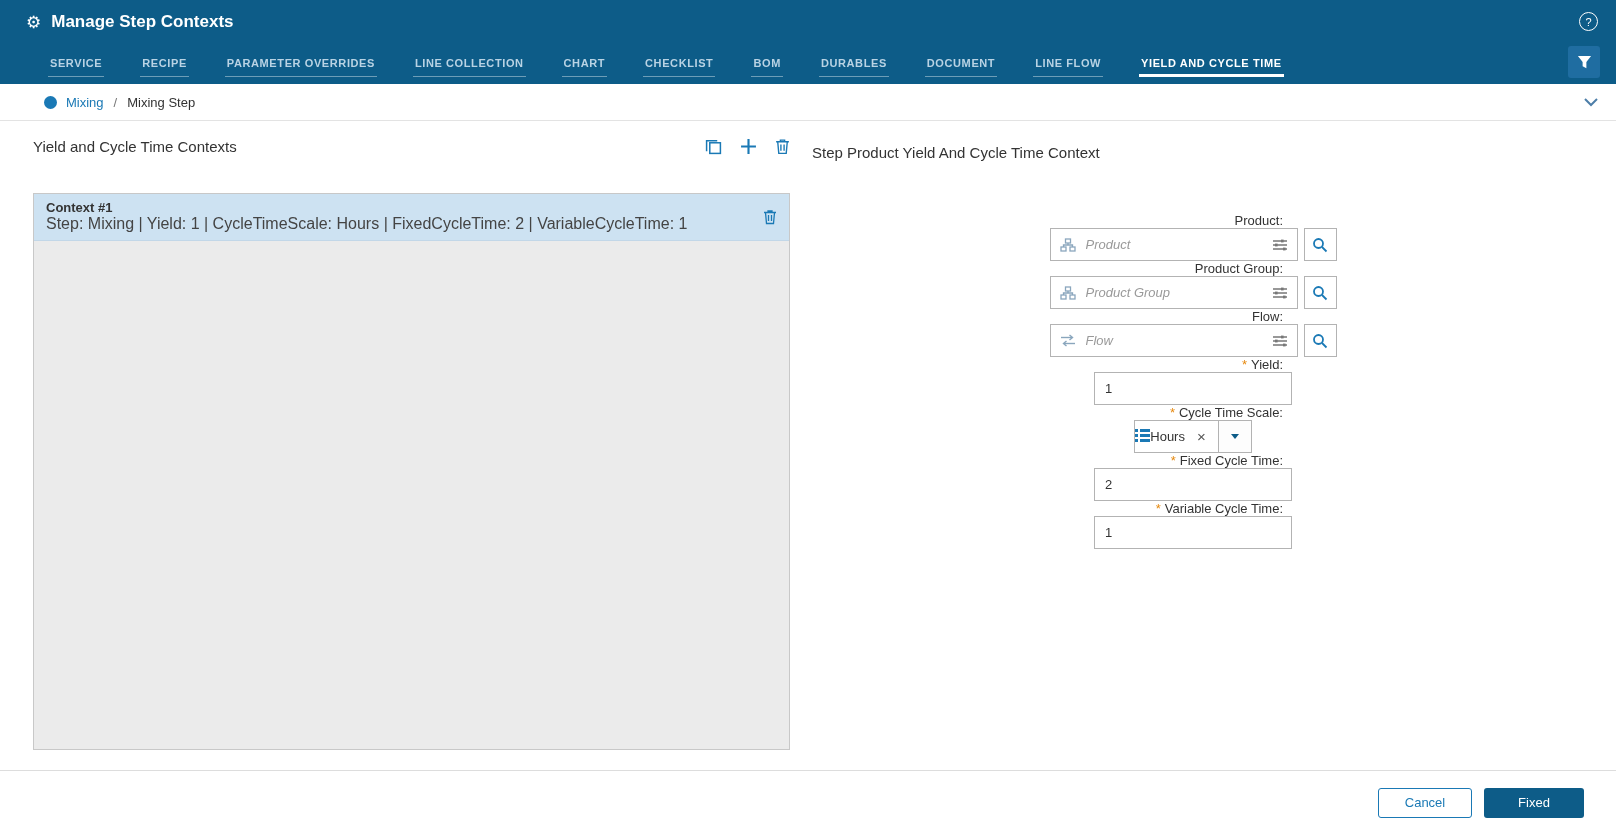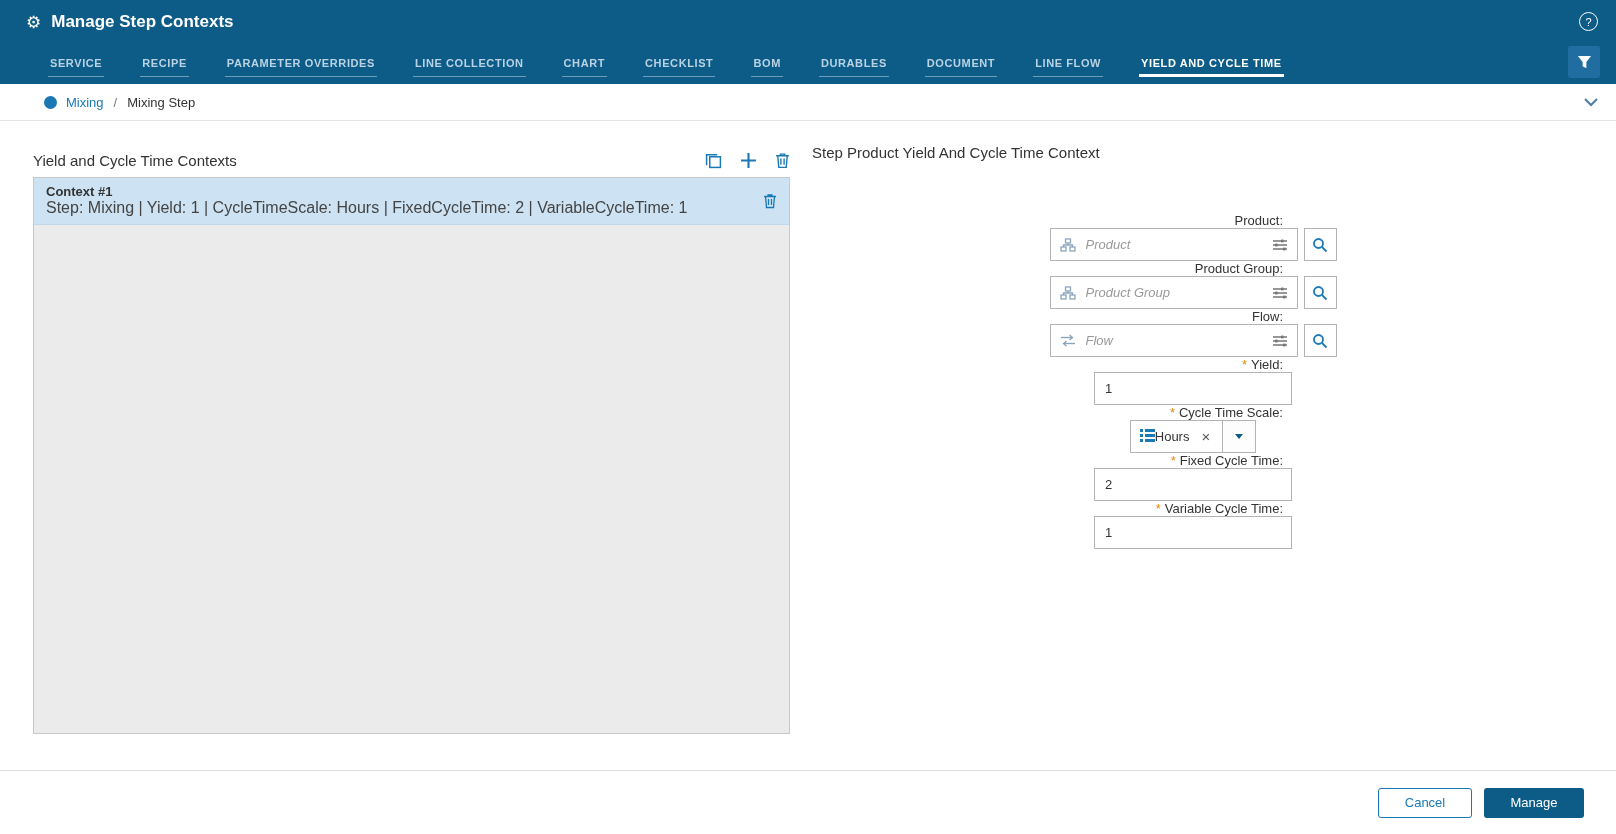--- a/index.html
+++ b/index.html
@@ -51,21 +51,21 @@
     height:37px;background:#fff;border-bottom:1px solid #e3e3e3;display:flex;
     align-items:center;padding:0 18px 0 44px;
   }
   .crumb-dot{width:13px;height:13px;border-radius:50%;background:var(--accent);margin-right:9px;}
   .crumb-link{color:var(--accent);cursor:pointer;}
   .crumb-sep{color:#777;margin:0 10px;}
   .crumb-current{color:var(--text);}
   .crumb-chevron{margin-left:auto;cursor:pointer;display:flex;align-items:center;}
   
   .left-col{position:absolute;left:33px;top:138px;width:757px;}
-  .left-header{display:flex;align-items:flex-end;height:31px;margin-bottom:8px;gap:44px;}
+  .left-header{display:flex;align-items:flex-start;height:31px;margin-bottom:24px;gap:44px;}
   .panel-title{font-size:15px;color:var(--text);}
   .left-actions{margin-left:auto;display:flex;align-items:center;gap:18px;}
   .icon-btn{background:none;border:none;padding:0;cursor:pointer;display:flex;align-items:center;}
   .listbox{
     width:100%;height:557px;background:var(--panel_bg);border:1px solid #c8c8c8;overflow:hidden;
   }
   .list-item{
     background:var(--selected_bg);border-bottom:1px solid #c2d7e8;
     padding:6px 12px 7px;display:flex;align-items:center;cursor:pointer;
   }
@@ -97,21 +97,21 @@
     font-family:inherit;min-width:0;
   }
   .ghost-input::placeholder{color:#999;font-style:italic;}
   .trail-icon{display:flex;align-items:center;margin-left:8px;cursor:pointer;}
   .sq-btn{
     width:33px;height:33px;flex-shrink:0;margin-left:6px;border:1px solid var(--border);
     background:#fff;display:flex;align-items:center;justify-content:center;cursor:pointer;
   }
   .combo-wrap{
     flex:1;height:33px;border:1px solid var(--border);background:#fff;display:flex;
-    align-items:center;padding-left:9px;min-width:0;
+    align-items:center;min-width:0;
   }
   .combo-text{flex:1;color:var(--text);margin-left:8px;}
   .clear-x{color:#555;font-size:15px;padding:0 12px;cursor:pointer;line-height:1;}
   .caret-btn{
     width:33px;height:31px;border-left:1px solid var(--border);background:#fdfdfd;
     display:flex;align-items:center;justify-content:center;cursor:pointer;flex-shrink:0;
   }
   .caret{width:0;height:0;border-left:4px solid transparent;border-right:4px solid transparent;
     border-top:5px solid var(--brand);}
   
@@ -337,14 +337,14 @@
   <div class="form-row">
     <span class="form-label"><span class="req">*</span><span>Variable Cycle Time:</span></span>
     <span class="control">
       <input class="text-input" value="1" style="">
     </span>
   </div>
 </div>
 
 <div class="footer">
   <button class="btn btn-cancel">Cancel</button>
-  <button class="btn btn-update">Manage</button>
+  <button class="btn btn-update">Fixed</button>
 </div>
 
 </body></html>

